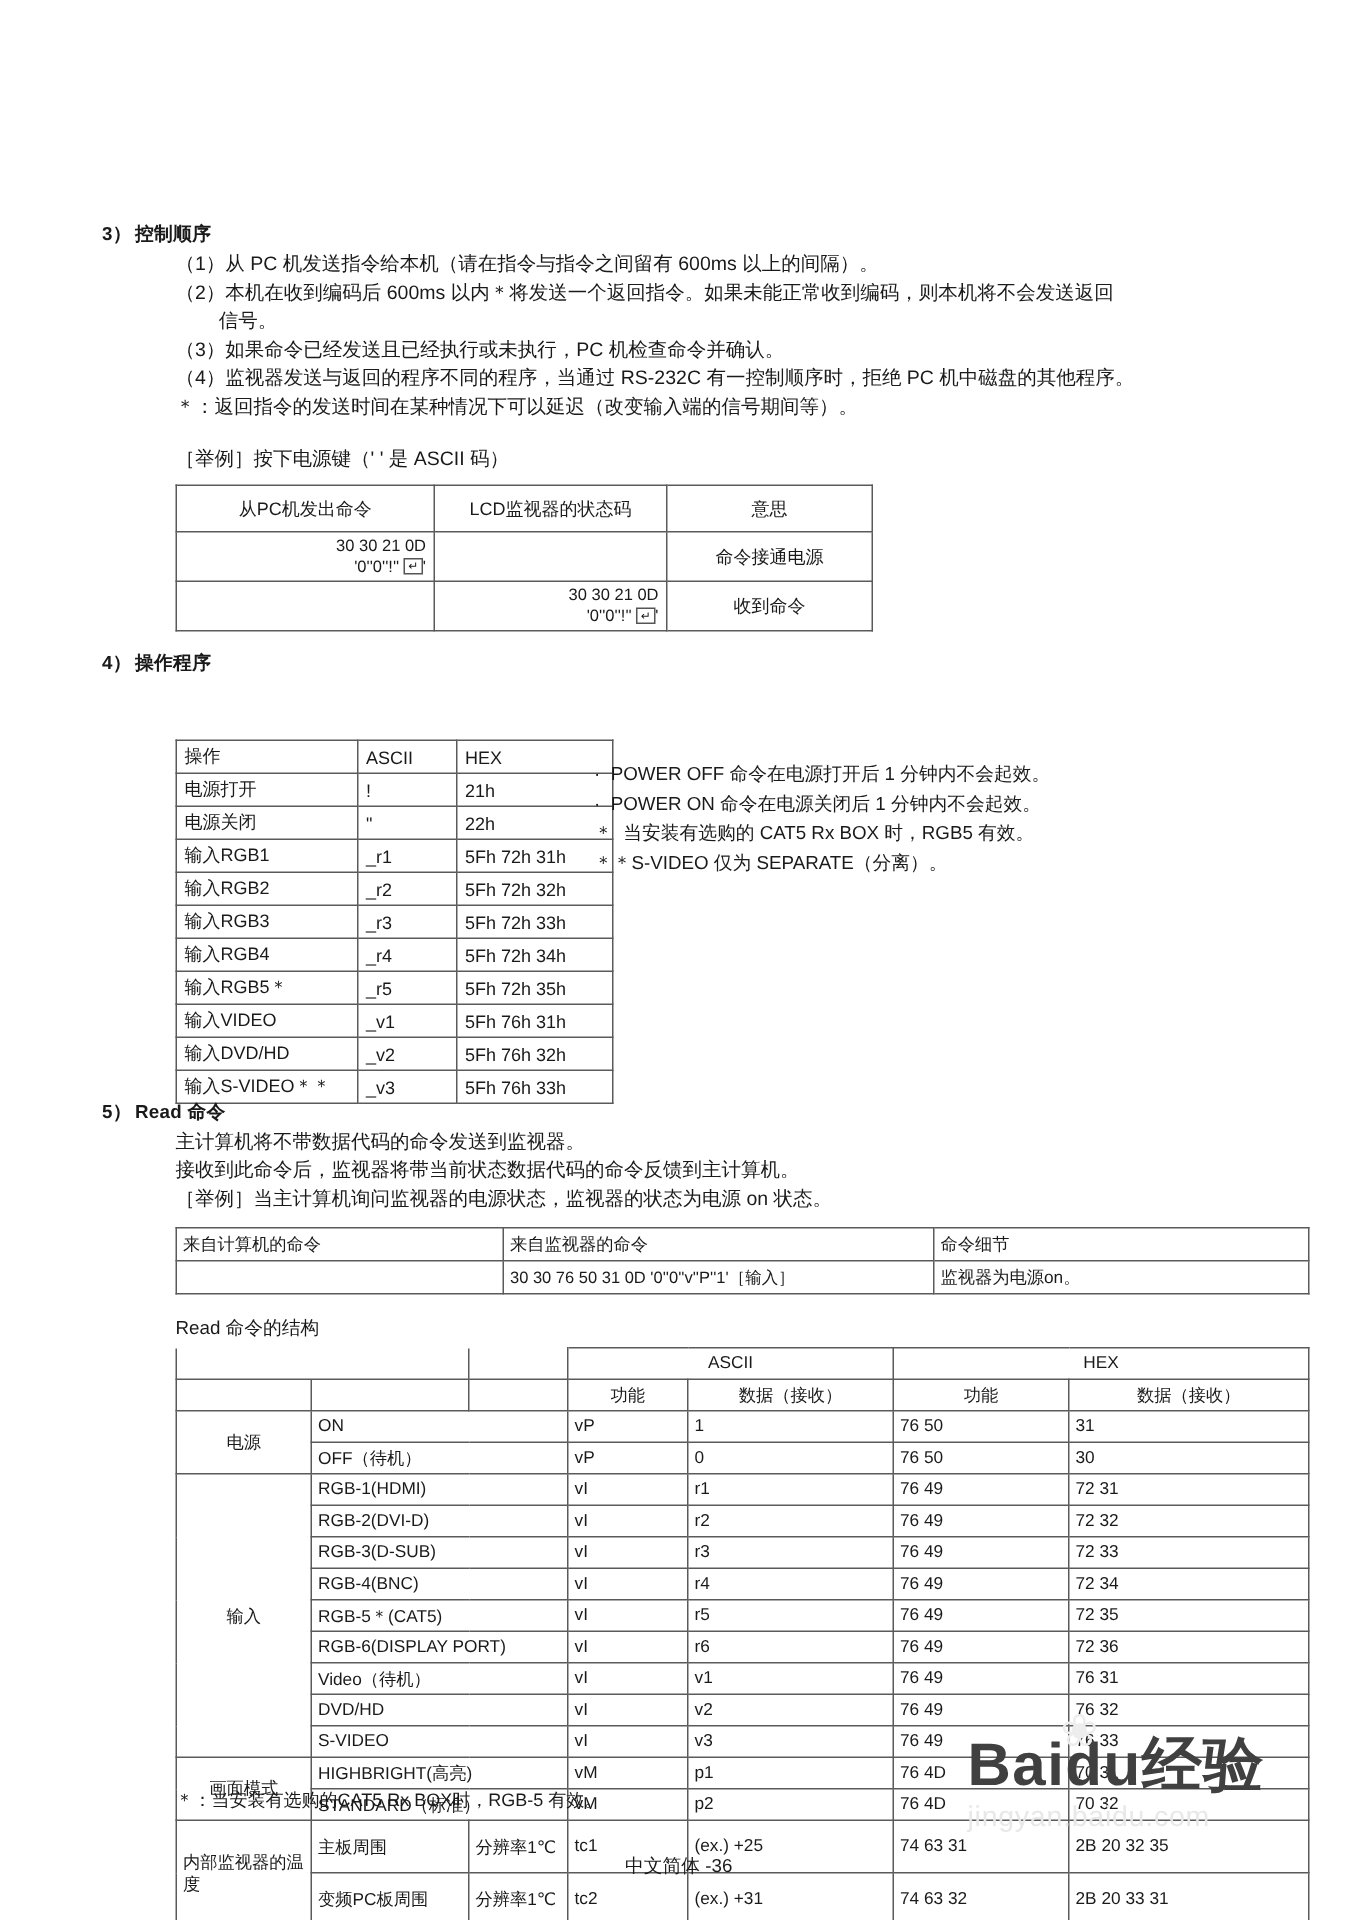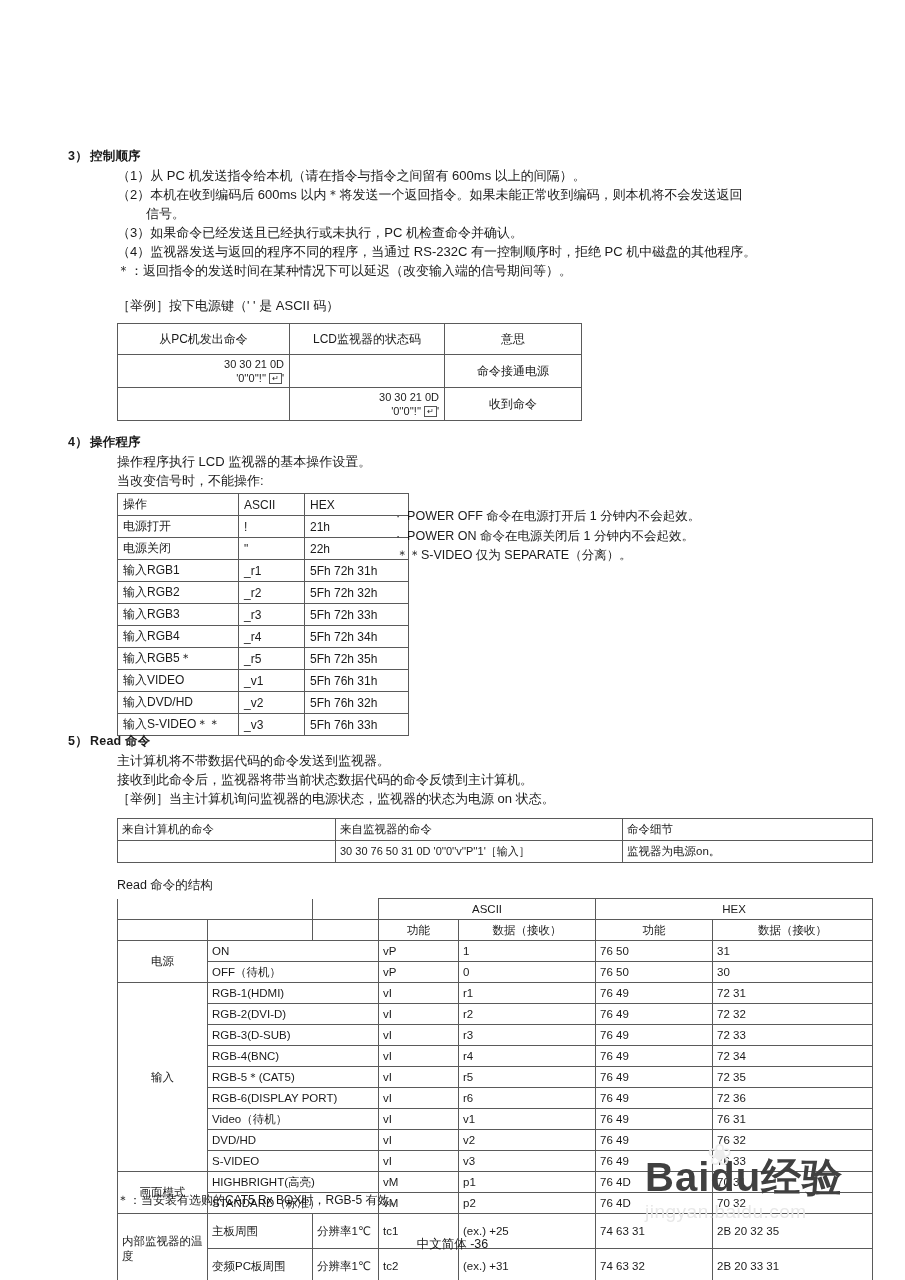--- a/index.html
+++ b/index.html
@@ -266,24 +266,20 @@
           <span><span>'0''0''!'' </span><span class="cr-glyph">↵</span><span>'</span></span>
         </td>
         <td>收到命令</td>
       </tr>
     </tbody>
   </table>
 
   <div id="sec4-head" class="sec-head">
     <span class="sec-num">4）</span><span>操作程序</span>
   </div>
-  <div id="sec4-body">
-    <div class="body-line">操作程序执行 LCD 监视器的基本操作设置。</div>
-    <div class="body-line">当改变信号时，不能操作:</div>
-  </div>
 
   <table id="op-table">
     <tbody>
       <tr>
         <td class="c-op">操作</td>
         <td class="c-ascii">ASCII</td>
         <td class="c-hex">HEX</td>
       </tr>
       <tr>
         <td>电源打开</td>
@@ -334,20 +330,21 @@
         <td>输入S-VIDEO＊＊</td>
         <td>_v3</td>
         <td>5Fh  76h  33h</td>
       </tr>
     </tbody>
   </table>
 
   <div id="op-notes">
     <div class="small-note">·  POWER OFF 命令在电源打开后 1 分钟内不会起效。</div>
     <div class="small-note">·  POWER ON 命令在电源关闭后 1 分钟内不会起效。</div>
+    <div class="small-note">＊  当安装有选购的 CAT5 Rx BOX 时，RGB5 有效。</div>
     <div class="small-note">＊＊S-VIDEO 仅为 SEPARATE（分离）。</div>
   </div>
 
   <div id="sec5-head" class="sec-head">
     <span class="sec-num">5）</span><span>Read 命令</span>
   </div>
   <div id="sec5-body">
     <div class="body-line">主计算机将不带数据代码的命令发送到监视器。</div>
     <div class="body-line">接收到此命令后，监视器将带当前状态数据代码的命令反馈到主计算机。</div>
     <div class="body-line">［举例］当主计算机询问监视器的电源状态，监视器的状态为电源 on 状态。</div>

